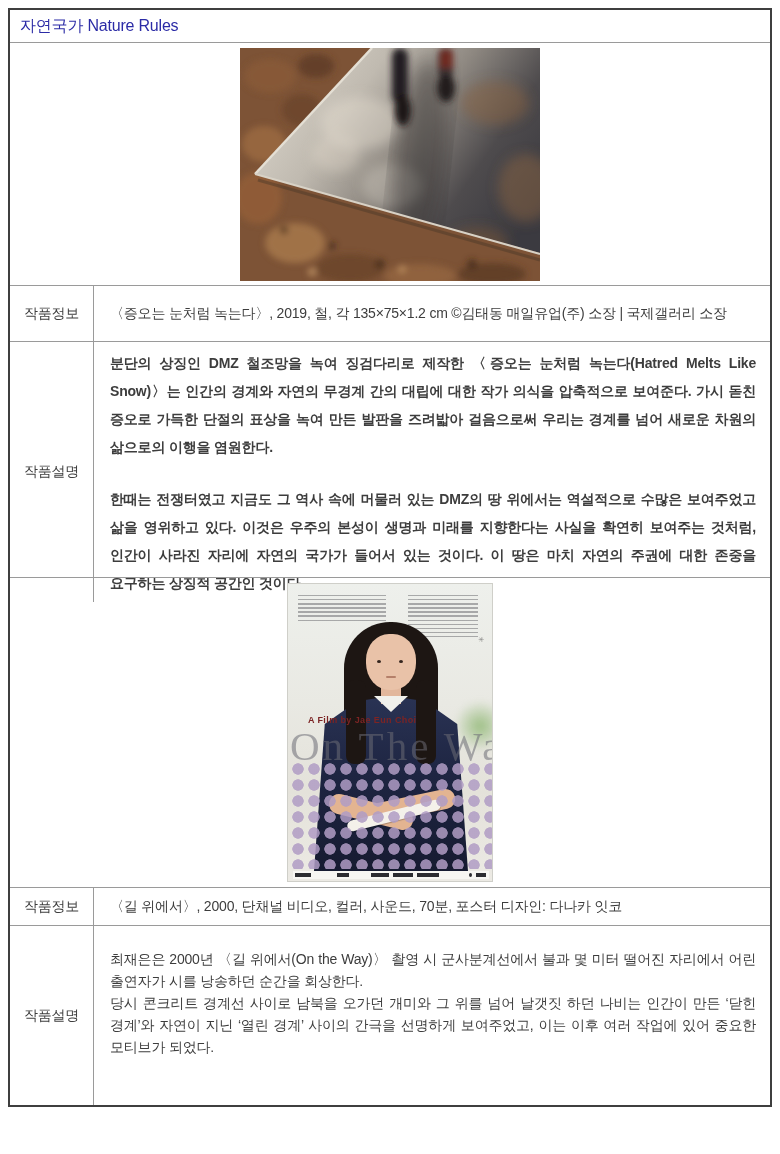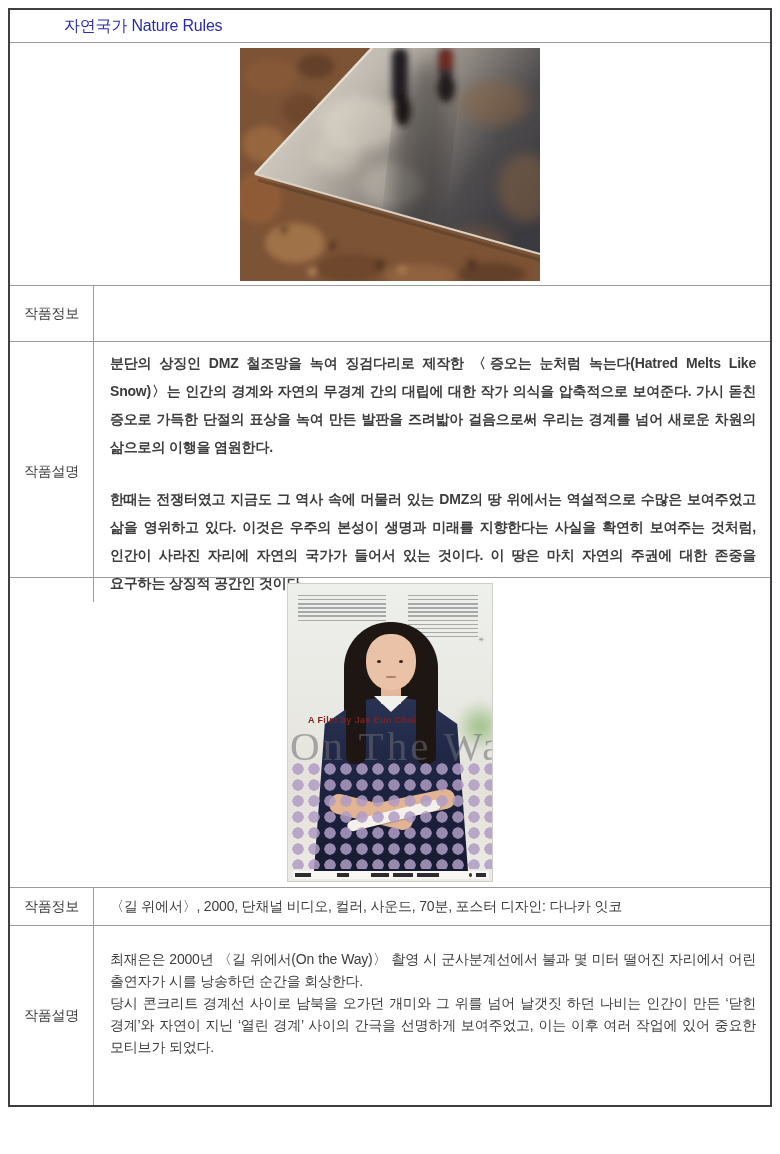--- a/index.html
+++ b/index.html
@@ -7,21 +7,21 @@
   body {
     font-family: "Liberation Sans", "DejaVu Sans", sans-serif;
     color:#3d3d3d;
   }
   .doc {
     width:764px; margin:8px auto 0 auto;
     border:2px solid #3f3f3f;
     background:#fff;
   }
   .row { border-top:1px solid #9a9a9a; position:relative; }
-  .row:first-child { border-top:none;margin-left:44px; }
+  .row:first-child { border-top:none; }
 
   
   .header-row { height:32px; display:flex; align-items:center; padding-left:10px; }
   .header-row .hdr { color:#2b2ba6; font-size:16px; letter-spacing:-0.2px; }
 
   
   .image-row { display:flex; justify-content:center; align-items:center; }
   .image-row.r2 { height:243px; }
   .image-row.r6 { height:310px; }
 
@@ -207,20 +207,23 @@
 
       <line x1="15" y1="126" x2="132" y2="0" stroke="#e4dfd4" stroke-width="2.5"></line>
       <line x1="15" y1="126" x2="300" y2="206" stroke="#d8d2c6" stroke-width="2"></line>
       <line x1="18" y1="132" x2="300" y2="212" stroke="#4a3828" stroke-width="3" opacity=".45"></line>
     </svg>
   </div>
 
   <div class="row split r3">
     <div class="label-cell">
       <span>작품정보</span>
+    </div>
+    <div class="content-cell">
+      <p>〈증오는 눈처럼 녹는다〉, 2019, 철, 각 135×75×1.2 cm ©김태동 매일유업(주) 소장 | 국제갤러리 소장</p>
     </div>
   </div>
 
   <div class="row split r4">
     <div class="label-cell">
       <span>작품설명</span>
     </div>
     <div class="content-cell">
       <p>분단의 상징인 DMZ 철조망을 녹여 징검다리로 제작한 〈증오는 눈처럼 녹는다(Hatred Melts Like Snow)〉는 인간의 경계와 자연의 무경계 간의 대립에 대한 작가 의식을 압축적으로 보여준다. 가시 돋친 증오로 가득한 단절의 표상을 녹여 만든 발판을 즈려밟아 걸음으로써 우리는 경계를 넘어 새로운 차원의 삶으로의 이행을 염원한다.</p>
       <p class="gap">한때는 전쟁터였고 지금도 그 역사 속에 머물러 있는 DMZ의 땅 위에서는 역설적으로 수많은 보여주었고 삶을 영위하고 있다. 이것은 우주의 본성이 생명과 미래를 지향한다는 사실을 확연히 보여주는 것처럼, 인간이 사라진 자리에 자연의 국가가 들어서 있는 것이다. 이 땅은 마치 자연의 주권에 대한 존중을 요구하는 상징적 공간인 것이다.</p>

